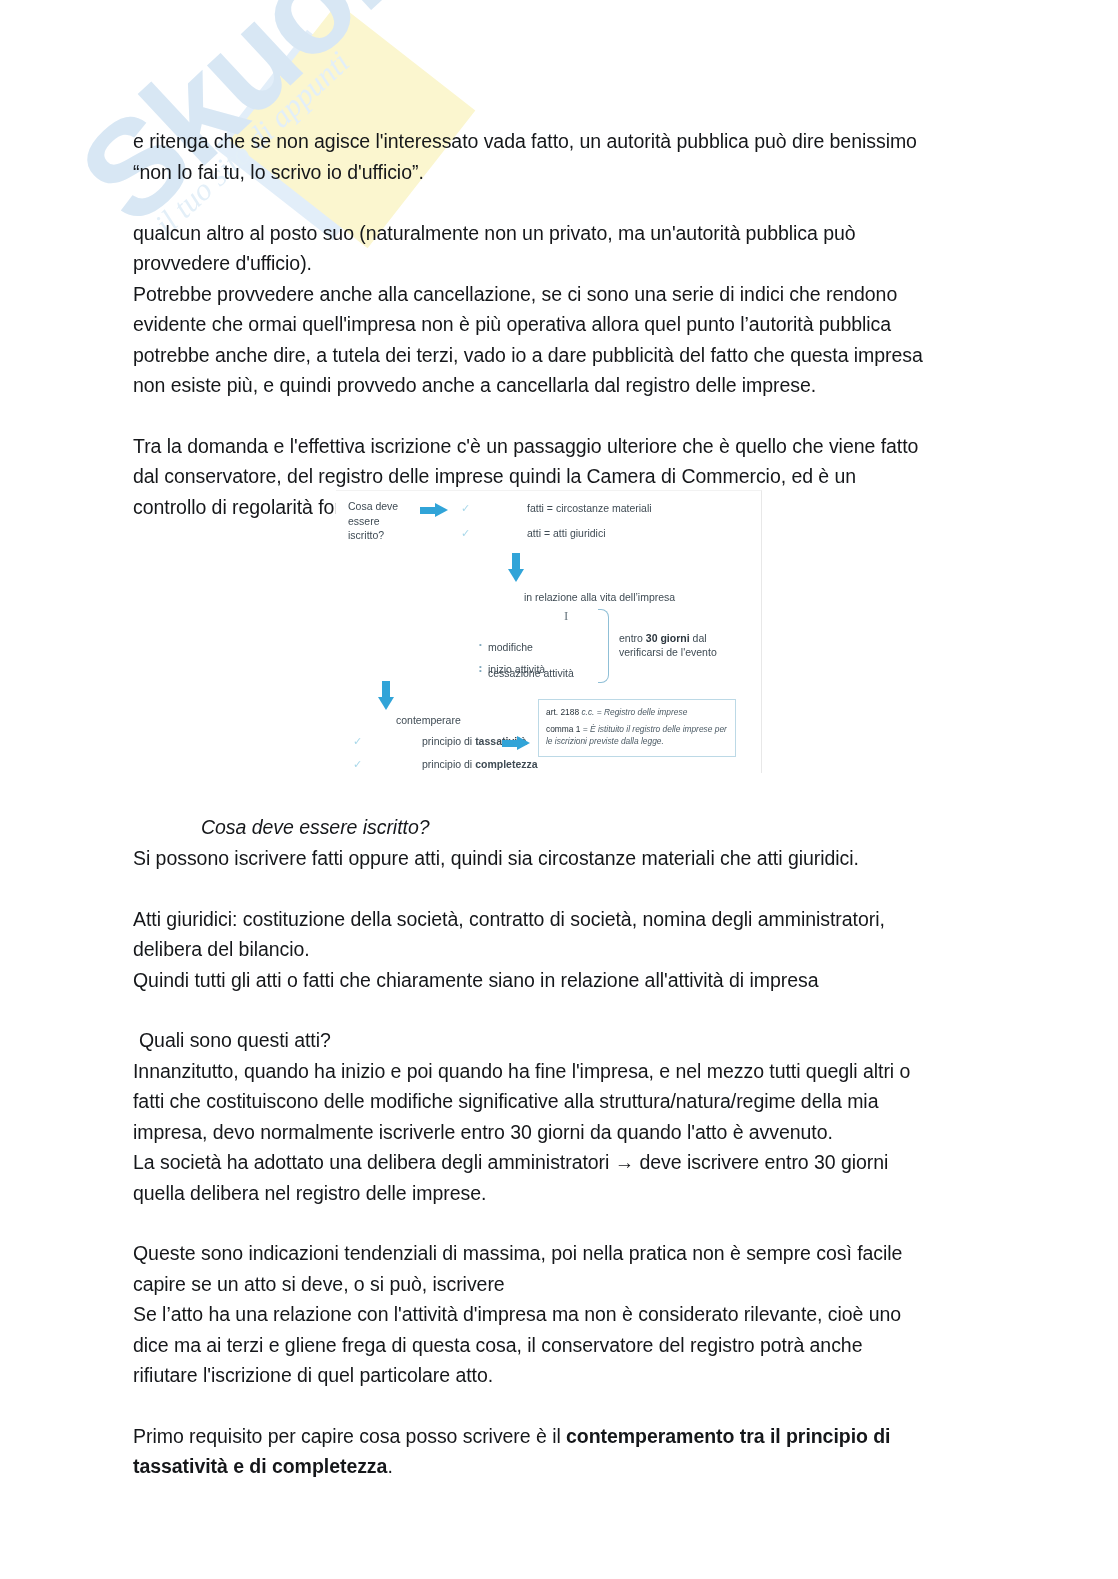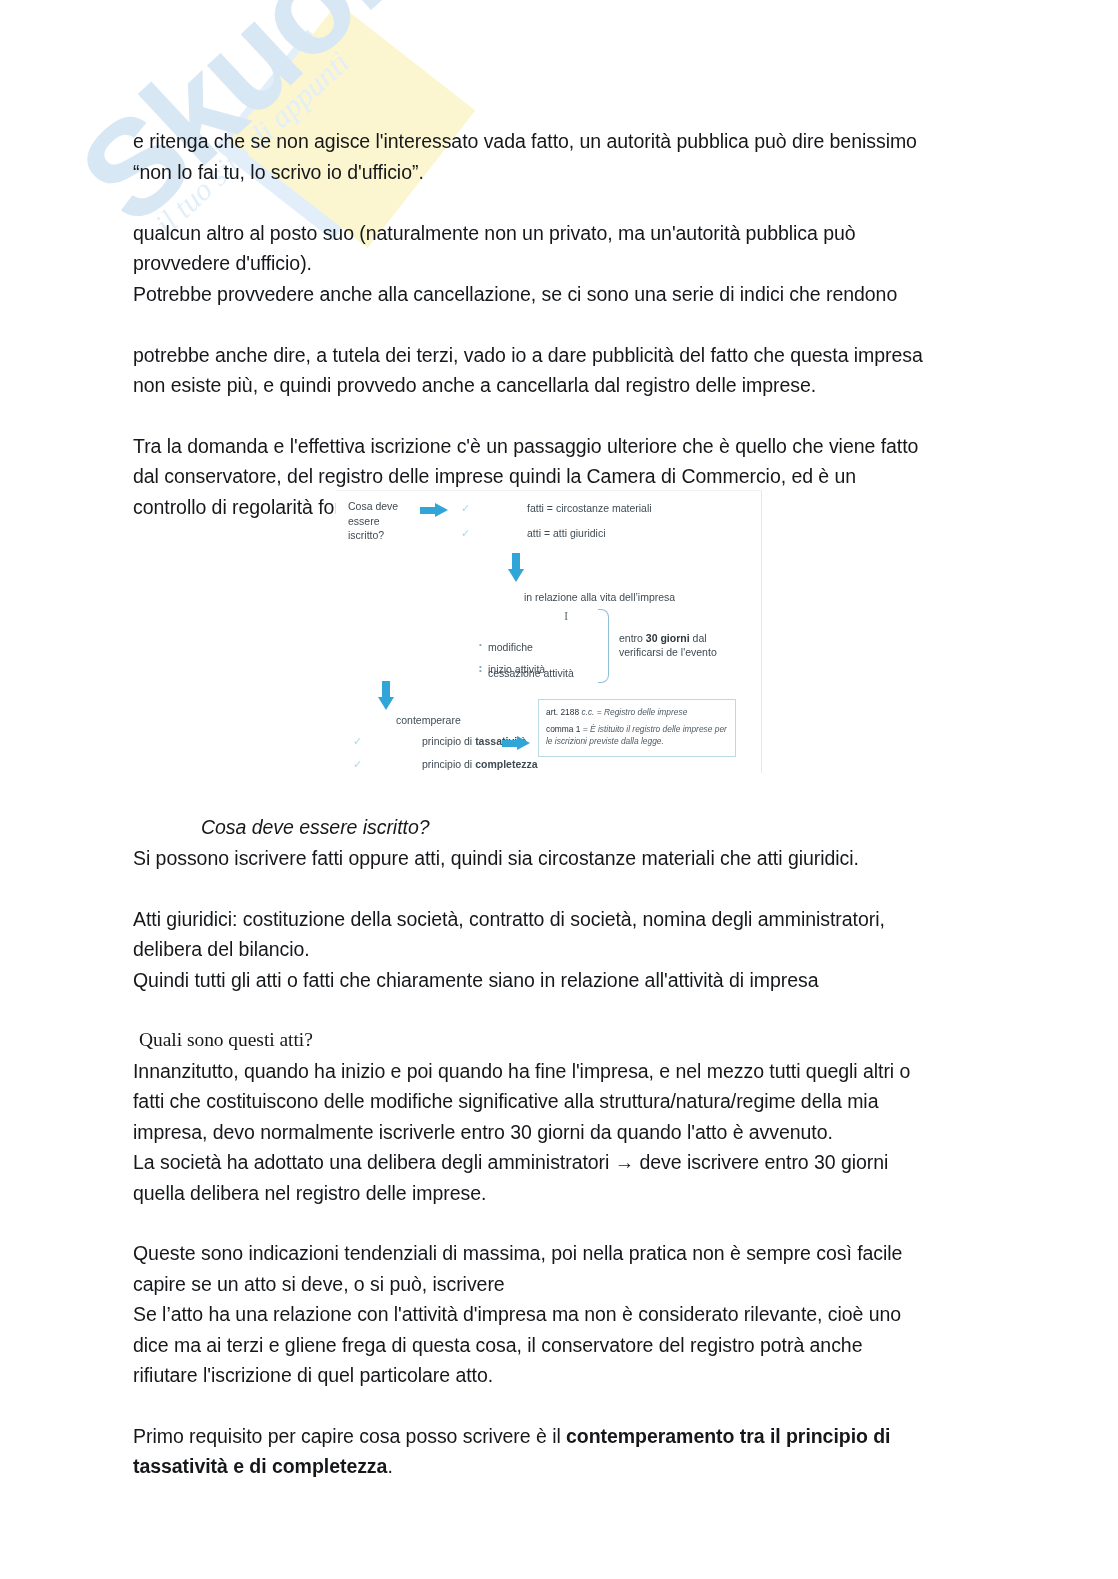--- a/index.html
+++ b/index.html
@@ -87,21 +87,21 @@
     color: #15171a;
     margin: 0;
     letter-spacing: -0.05px;
   }
   .gap-lg { height: 30px; }
   .gap-md { height: 30px; }
   .indent-q {
     font-style: italic;
     padding-left: 68px;
   }
-  .indent-sm { padding-left: 6px; font-family: Liberation Serif, serif; }
+  .indent-sm { padding-left: 6px; }
   b { font-weight: bold; }
 
   
   .diagram-wrap {
     position: absolute;
     left: 336px;
     top: 490px;
     width: 425px;
     height: 282px;
     background: #ffffff;
@@ -261,21 +261,21 @@
 
   <div class="content">
 
     <p class="para">
       <span>e ritenga che se non agisce l'interessato vada fatto, un autorità pubblica può dire benissimo</span><br>
       <span>“non lo fai tu, lo scrivo io d'ufficio”.</span><br>
       <br>
       <span>qualcun altro al posto suo (naturalmente non un privato, ma un'autorità pubblica può</span><br>
       <span>provvedere d'ufficio).</span><br>
       <span>Potrebbe provvedere  anche alla cancellazione, se ci sono una serie di indici che rendono</span><br>
-      <br>
+      <span>evidente che ormai quell'impresa non è più operativa allora quel punto l’autorità pubblica</span><br>
       <span>potrebbe anche dire, a tutela dei terzi, vado io a dare pubblicità del fatto che questa impresa</span><br>
       <span>non esiste più, e quindi provvedo anche a cancellarla dal registro delle imprese.</span>
     </p>
 
     <div class="gap-lg"></div>
 
     <p class="para">
       <span>Tra la domanda e l'effettiva iscrizione c'è un passaggio ulteriore che è quello che viene fatto</span><br>
       <span>dal conservatore, del registro delle imprese quindi la Camera di Commercio, ed è un</span><br>
       <span>controllo di regolarità formale.</span>

